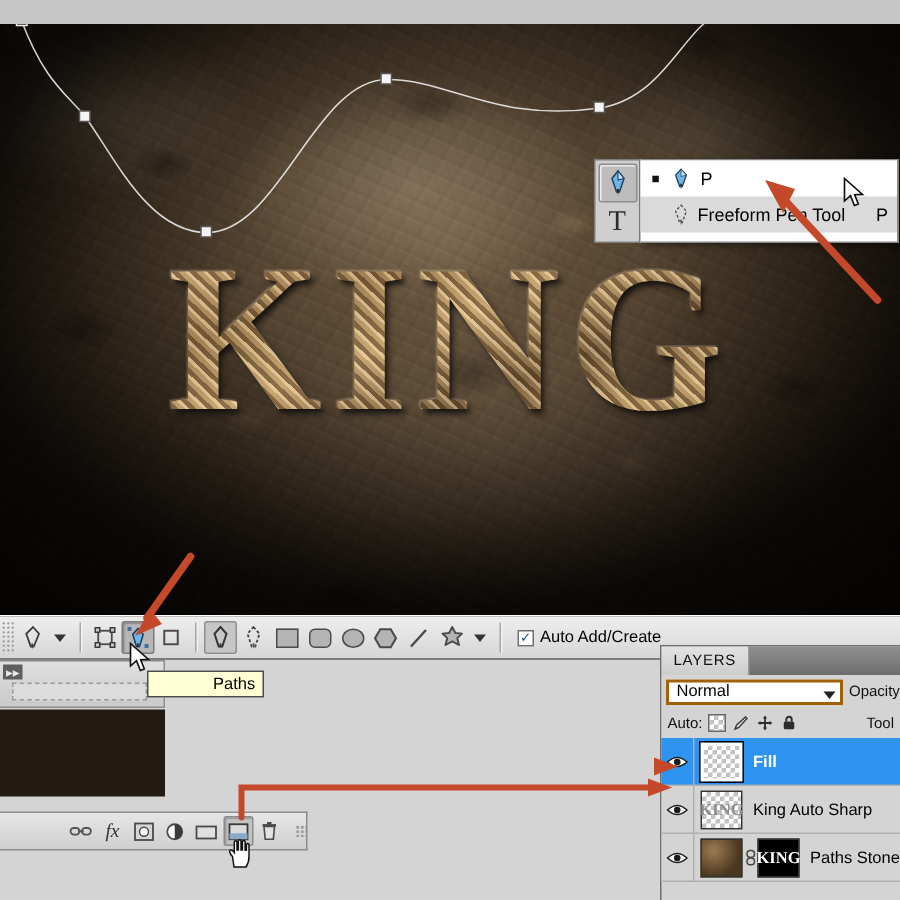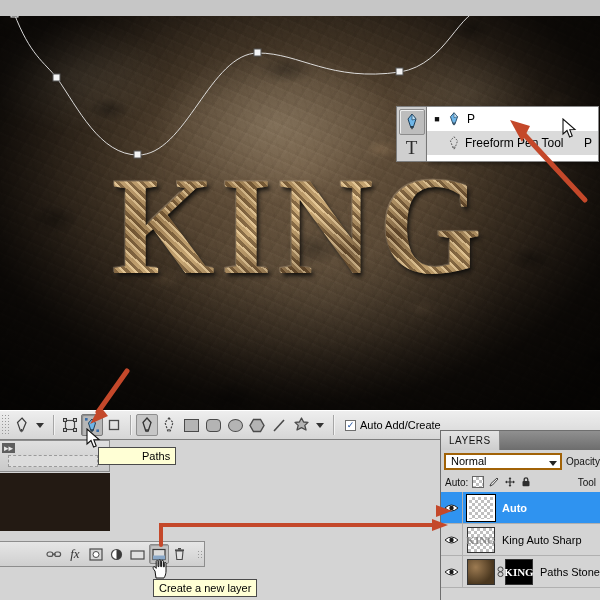--- a/index.html
+++ b/index.html
@@ -424,21 +424,21 @@
     <div class="lp-rows">
 
       <div class="lrow sel">
         <div class="eye">
           <svg width="15" height="10" viewBox="0 0 15 10">
             <path d="M1 5 Q7.5 -1 14 5 Q7.5 11 1 5 Z" fill="#fff" stroke="#222" stroke-width="1"></path>
             <circle cx="7.5" cy="5" r="2.2" fill="#1a1a1a"></circle>
           </svg>
         </div>
         <div class="thumb checker"></div>
-        <div class="lname">Auto</div>
+        <div class="lname">Fill</div>
       </div>
 
       <div class="lrow">
         <div class="eye">
           <svg width="15" height="10" viewBox="0 0 15 10">
             <path d="M1 5 Q7.5 -1 14 5 Q7.5 11 1 5 Z" fill="#fff" stroke="#222" stroke-width="1"></path>
             <circle cx="7.5" cy="5" r="2.2" fill="#1a1a1a"></circle>
           </svg>
         </div>
         <div class="thumb checker mini-king">
@@ -482,21 +482,20 @@
     </g>
 
     <g>
       <path d="M161,545 L161,525 L436,525" stroke="#c4482a" stroke-width="4" fill="none" stroke-linecap="round"></path>
       <polygon points="448,525 432,519 432,531" fill="#c4482a"></polygon>
       <polygon points="452,511 436,505 436,517" fill="#c4482a"></polygon>
     </g>
   </svg>
 
   <div class="tooltip" id="tip-paths">Paths</div>
-  <div class="tooltip" id="tip-newlayer">Create a new layer</div>
 
   <svg class="cursor" style="left:86px;top:428px;" width="16" height="22" viewBox="0 0 16 22">
     <path d="M1 1 L1 16 L5 12.5 L7.6 19 L10.2 18 L7.8 11.8 L13 11.6 Z" fill="#fff" stroke="#111" stroke-width="1.1"></path>
   </svg>
 
   <svg class="cursor" style="left:150px;top:558px;" width="18" height="22" viewBox="0 0 18 22">
     <path d="M6 20 L5 13 C3.5 11.5 2.5 9.5 3.5 8.8 C4.5 8.2 5.6 9.6 6.2 10.4
              L6.2 3.4 C6.2 2.3 8 2.3 8 3.4 L8 8.6 L8.9 8.6 L8.9 2.6 C8.9 1.5 10.7 1.5 10.7 2.6
              L10.7 8.6 L11.6 8.6 L11.6 3.2 C11.6 2.1 13.4 2.1 13.4 3.2 L13.4 8.8 L14.3 8.8
              L14.3 5.2 C14.3 4.1 16 4.1 16 5.2 L16 13 C16 17 14 20 14 20 Z" fill="#fff" stroke="#111" stroke-width="1"></path>

